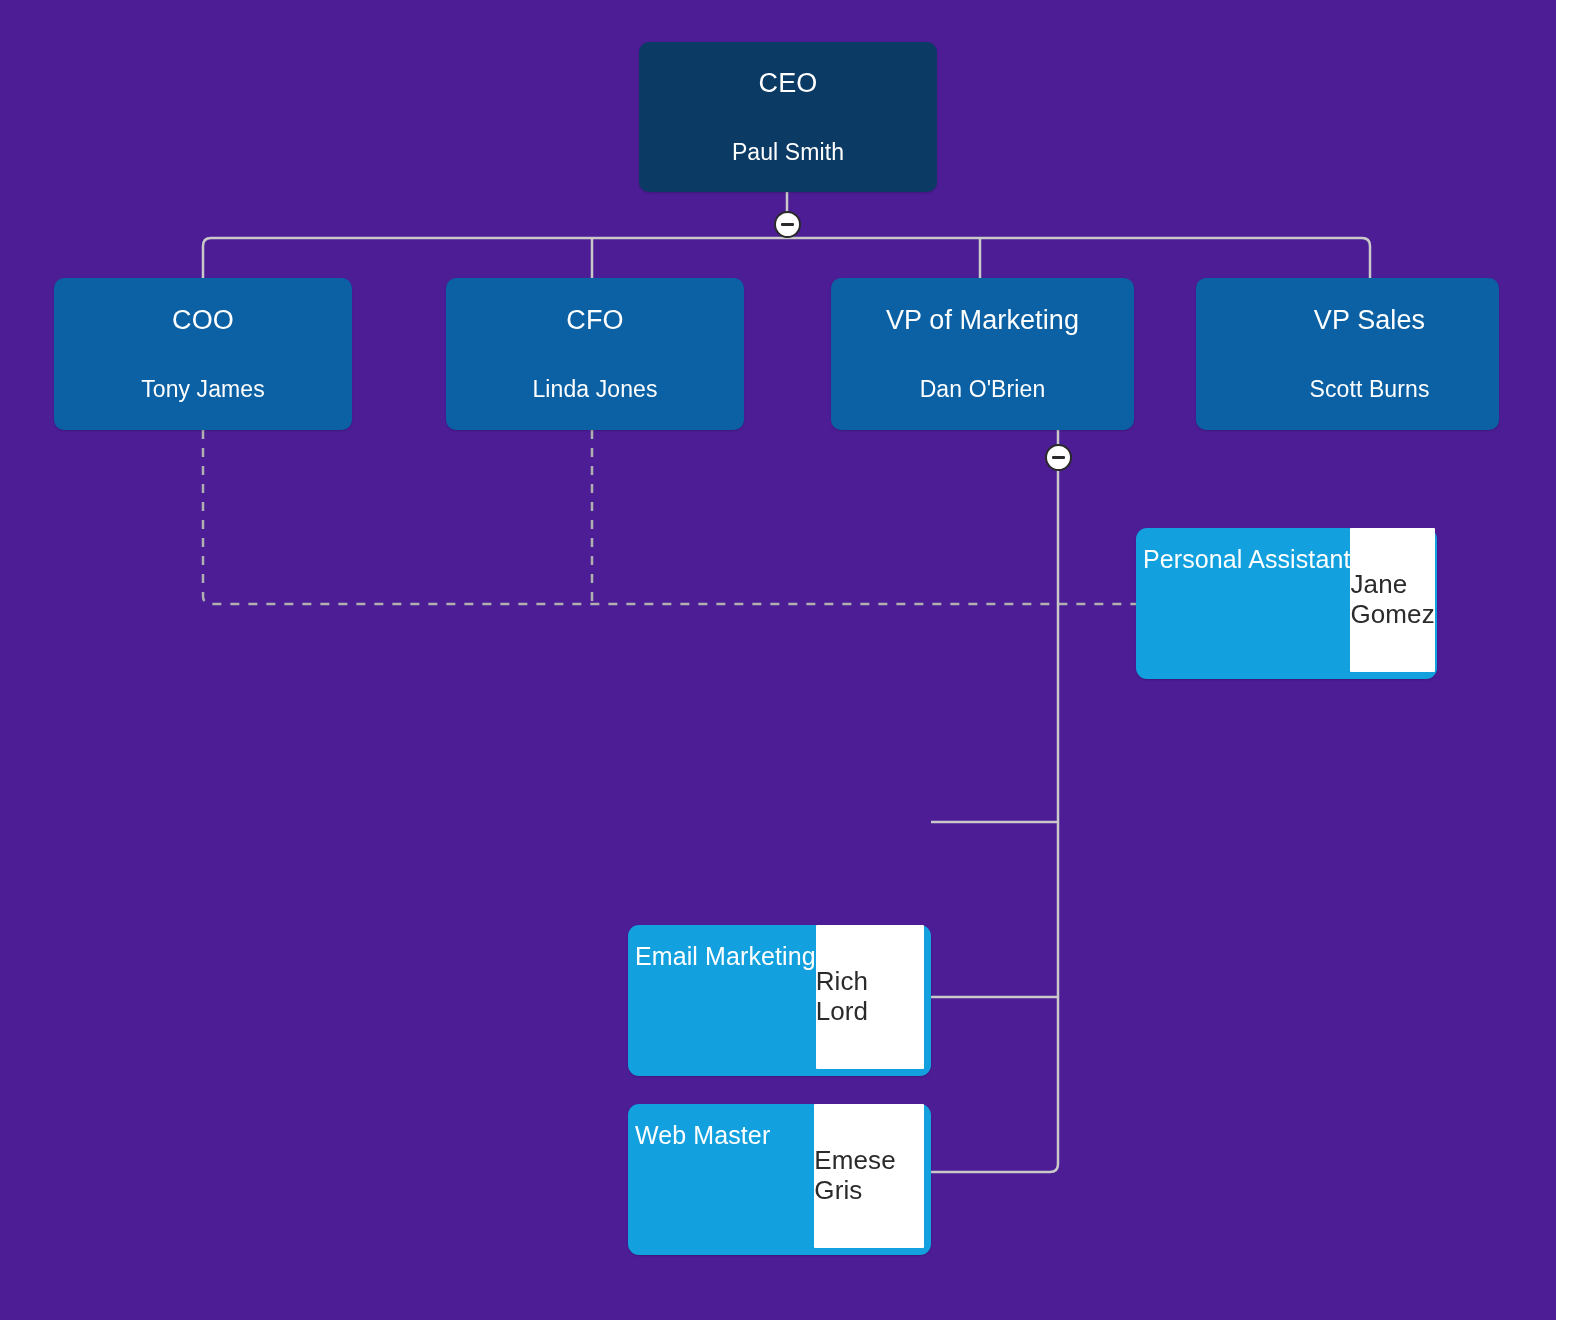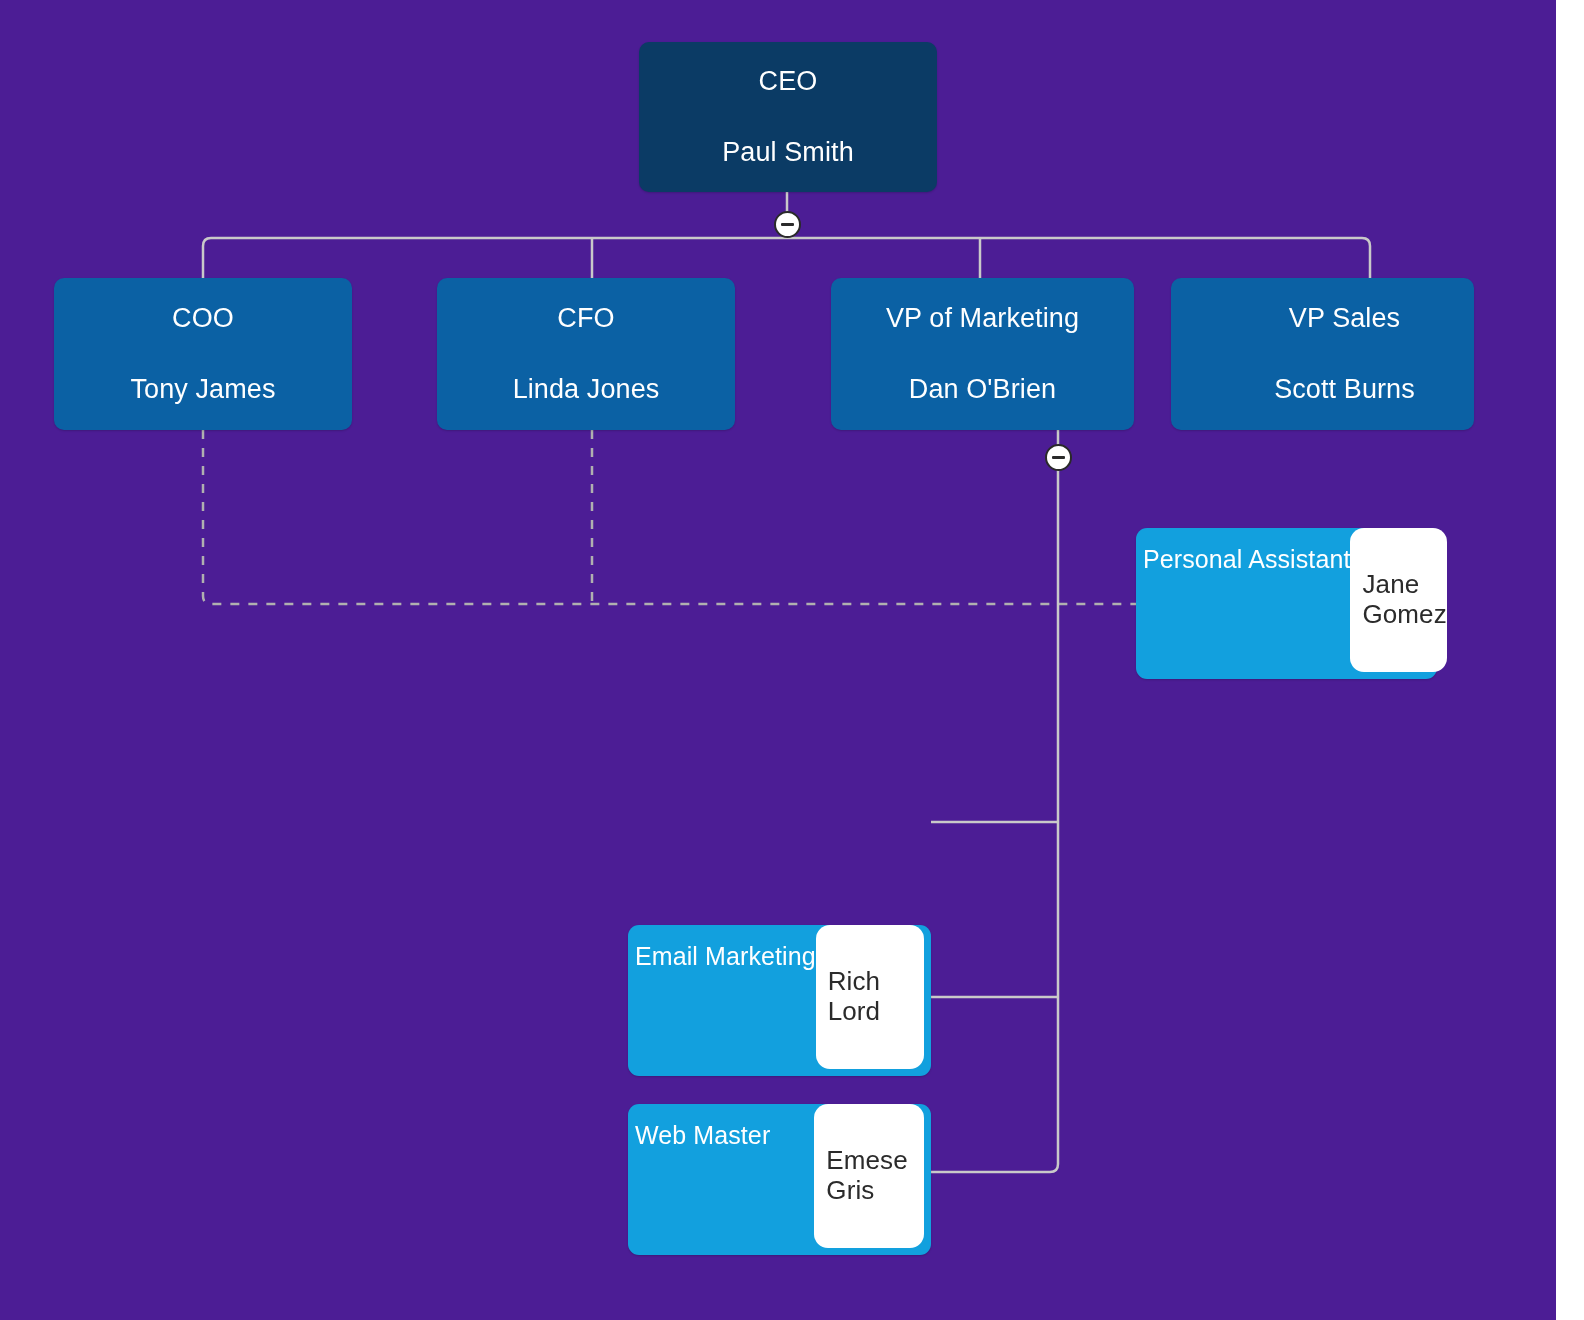--- a/index.html
+++ b/index.html
@@ -42,21 +42,21 @@
     text-align: center;
     box-shadow: 0 1px 2px rgba(0,0,0,0.18);
   }
   .node-solid .node-title {
     font-size: 27px;
     line-height: 1.15;
     font-weight: 400;
     letter-spacing: 0.1px;
   }
   .node-solid .node-person {
-    font-size: 27px;
+    font-size: 23px;
     line-height: 1.15;
     font-weight: 400;
     margin-top: 40px;
     letter-spacing: 0.1px;
   }
   .node-root {
     background: #0b3b65;
   }
   .node-exec {
     background: #0b61a4;
@@ -80,29 +80,28 @@
     align-items: center;
     justify-content: center;
     color: #ffffff;
     font-size: 25px;
     line-height: 1.15;
     letter-spacing: 0.1px;
   }
   .node-split .split-body {
     flex: 1 1 auto;
     background: #ffffff;
-    border-radius: 14px;
+    border-radius: 1px;
     display: flex;
     align-items: center;
     justify-content: center;
     color: #2b2b2b;
     font-size: 26px;
     line-height: 1.15;
     letter-spacing: 0.1px;
-    padding-left: 12px;
   }
 
   
   .toggle-btn {
     position: absolute;
     width: 27px;
     height: 27px;
     box-sizing: border-box;
     border-radius: 50%;
     background: #ffffff;
@@ -150,31 +149,31 @@
   <div class="node-solid node-root" style="left:639px; top:42px; width:298px; height:150px;">
     <div class="node-title">CEO</div>
     <div class="node-person">Paul Smith</div>
   </div>
 
   <div class="node-solid node-exec" style="left:54px; top:278px; width:298px; height:152px;text-align:right;">
     <div class="node-title">COO</div>
     <div class="node-person">Tony James</div>
   </div>
 
-  <div class="node-solid node-exec" style="left:437px; top:278px; width:298px; height:152px;">
+  <div class="node-solid node-exec" style="left:446px; top:278px; width:298px; height:152px;">
     <div class="node-title">CFO</div>
     <div class="node-person">Linda Jones</div>
   </div>
 
   <div class="node-solid node-exec" style="left:831px; top:278px; width:303px; height:152px;">
     <div class="node-title">VP of Marketing</div>
     <div class="node-person">Dan O'Brien</div>
   </div>
 
-  <div class="node-solid node-exec" style="left:1171px; top:278px; width:303px; height:152px;padding-left:44px;">
+  <div class="node-solid node-exec" style="left:1196px; top:278px; width:303px; height:152px;padding-left:44px;">
     <div class="node-title">VP Sales</div>
     <div class="node-person">Scott Burns</div>
   </div>
 
   <div class="node-split" style="left:1136px; top:528px; width:301px; height:151px;">
     <div class="split-title">Personal Assistant</div>
     <div class="split-body">Jane Gomez</div>
   </div>
 
 

